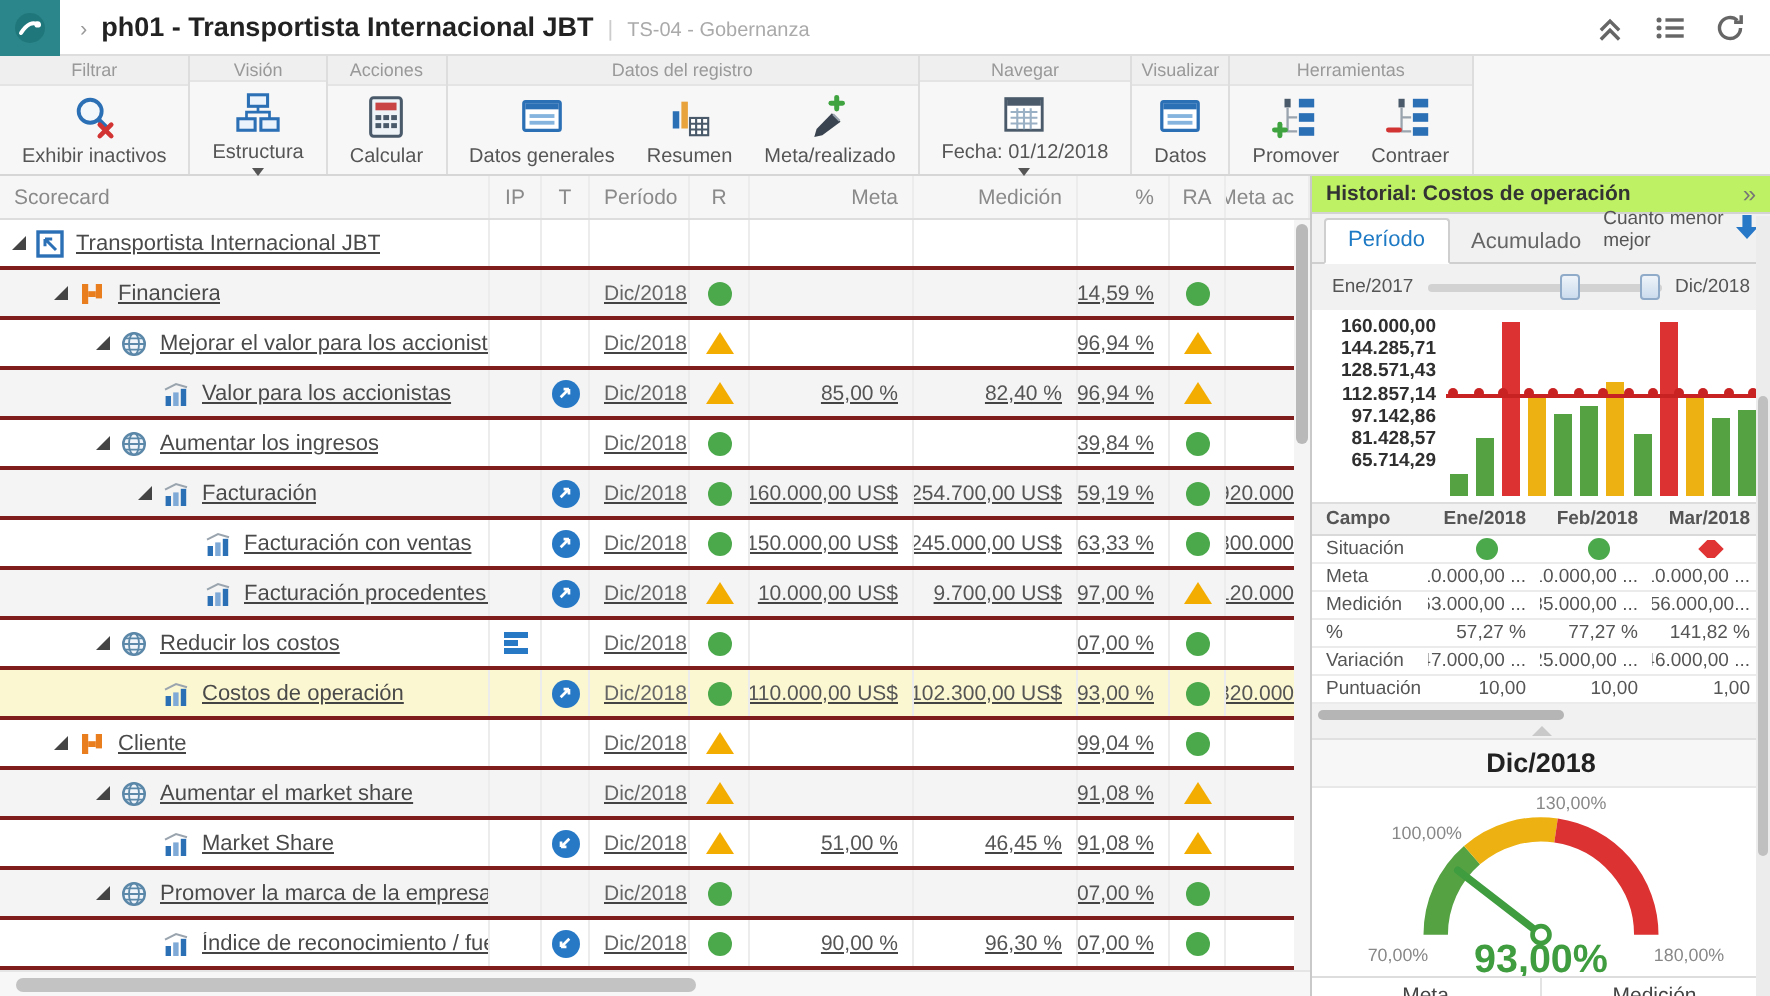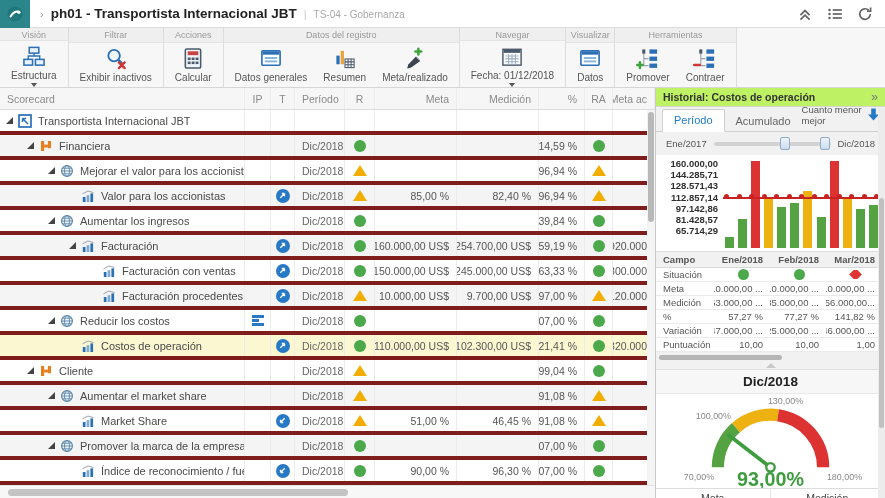--- a/index.html
+++ b/index.html
@@ -30,21 +30,21 @@
   .rbtn .caret { width:0; height:0; border-left:3.5px solid transparent; border-right:3.5px solid transparent; border-top:4px solid #555; margin-top:2px; }
 
   
   .main { display:flex; height:410px; }
   .gridwrap { width:656px; flex:0 0 656px; border-right:1px solid #c9c9c9; display:flex; flex-direction:column; position:relative; background:#fff; }
 
   .ghead { display:flex; height:22px; background:#f6f6f6; border-bottom:1px solid #ddd; color:#8a8a8a; font-size:10.5px; flex:0 0 22px; }
   .gc { border-right:1px solid #ececec; padding:0 7px; display:flex; align-items:center; overflow:hidden; white-space:nowrap; }
   .gc.right { justify-content:flex-end; }
   .gc.center { justify-content:center; padding:0 2px; }
-  .grow { display:flex; height:25px; flex:0 0 25px; border-bottom:4px solid #7f1d1d; cursor:pointer; }
+  .grow { display:flex; height:25px; flex:0 0 25px; border-bottom:2px solid #7f1d1d; cursor:pointer;text-decoration:underline; }
   .grow.alt { background:#f4f4f4; }
   .grow.sel { background:#fbf7d1; }
   .grow .num { font-size:10.5px; color:#555; }
   .grow .per { color:#666; font-size:10.5px; }
   .namecell { flex:1; display:flex; align-items:center; overflow:hidden; border-right:1px solid #ececec; }
   .exp { width:0; height:0; border-left:7px solid transparent; border-bottom:7px solid #444; margin-right:5px; flex:0 0 auto; cursor:pointer; }
   .exp.none { border:none; width:7px; height:7px; margin-right:5px; }
   .ticon { width:14px; height:14px; margin-right:6px; flex:0 0 14px; }
   .nlabel { font-size:11px; color:#4a4a4a; white-space:nowrap; overflow:hidden; }
   .st-circle { width:12px; height:12px; border-radius:50%; background:#4ba84b; display:inline-block; }
@@ -141,49 +141,49 @@
           </svg></div>
         <div class="tbi"><svg viewBox="0 0 14 14" fill="none" stroke="#666" stroke-width="1.5">
             <path d="M11.6 7a4.6 4.6 0 1 1-1.4-3.3"></path>
             <path d="M11.9 1.4v3.1h-3.1"></path>
           </svg></div>
       </div>
   </div>
 
   <div class="ribbon" id="ribbon">
       <div class="rgroup">
+        <div class="rgroup-label">Filtrar</div>
+        <div class="rbtns">
+          <div class="rbtn">
+            <span><svg viewBox="0 0 24 24">
+                <circle cx="10" cy="9" r="6" fill="#f2f7fc" stroke="#2b6fb5" stroke-width="2"></circle>
+                <line x1="14.5" y1="13.5" x2="18.5" y2="17.5" stroke="#2b6fb5" stroke-width="2.5"></line>
+                <g stroke="#d23333" stroke-width="2.4" stroke-linecap="round">
+                  <line x1="15" y1="16" x2="21" y2="22"></line>
+                  <line x1="21" y1="16" x2="15" y2="22"></line>
+                </g>
+              </svg></span>
+            <div class="rlabel">Exhibir inactivos</div>
+          </div>
+        </div>
+      </div>
+      <div class="rgroup">
         <div class="rgroup-label">Visión</div>
         <div class="rbtns">
           <div class="rbtn">
             <span><svg viewBox="0 0 24 24">
                 <g fill="#eaf2fb" stroke="#2b6fb5" stroke-width="1.6">
                   <rect x="7" y="2.5" width="10" height="6"></rect>
                   <rect x="1.5" y="15" width="9" height="6"></rect>
                   <rect x="13.5" y="15" width="9" height="6"></rect>
                 </g>
                 <path d="M12 8.5v3 M6 15v-3.5h12V15" fill="none" stroke="#2b6fb5" stroke-width="1.4"></path>
               </svg></span>
             <div class="rlabel">Estructura</div>
             <span class="caret"></span>
-          </div>
-        </div>
-      </div>
-      <div class="rgroup">
-        <div class="rgroup-label">Filtrar</div>
-        <div class="rbtns">
-          <div class="rbtn">
-            <span><svg viewBox="0 0 24 24">
-                <circle cx="10" cy="9" r="6" fill="#f2f7fc" stroke="#2b6fb5" stroke-width="2"></circle>
-                <line x1="14.5" y1="13.5" x2="18.5" y2="17.5" stroke="#2b6fb5" stroke-width="2.5"></line>
-                <g stroke="#d23333" stroke-width="2.4" stroke-linecap="round">
-                  <line x1="15" y1="16" x2="21" y2="22"></line>
-                  <line x1="21" y1="16" x2="15" y2="22"></line>
-                </g>
-              </svg></span>
-            <div class="rlabel">Exhibir inactivos</div>
           </div>
         </div>
       </div>
       <div class="rgroup">
         <div class="rgroup-label">Acciones</div>
         <div class="rbtns">
           <div class="rbtn">
             <span><svg viewBox="0 0 24 24">
                 <rect x="4" y="2" width="16" height="20" rx="1.5" fill="#eef3f8" stroke="#4a5a6a" stroke-width="1.6"></rect>
                 <rect x="6.5" y="4.5" width="11" height="4" fill="#c94444"></rect>
@@ -581,21 +581,21 @@
                   <path d="M2.6 7.4 L7.2 2.8 M7.2 2.8h-3 M7.2 2.8v3"></path>
                 </svg>
               </span>
             </div>
             <div class="gc per" style="width: 50px; flex: 0 0 50px;">Dic/2018</div>
             <div class="gc center" style="width: 30px; flex: 0 0 30px;">
               <span class="st-circle"></span>
             </div>
             <div class="gc right num" style="width: 82px; flex: 0 0 82px;">110.000,00 US$</div>
             <div class="gc right num" style="width: 82px; flex: 0 0 82px;">102.300,00 US$</div>
-            <div class="gc right num" style="width: 46px; flex: 0 0 46px;">21,41 %</div>
+            <div class="gc right num" style="width: 46px; flex: 0 0 46px;">93,00 %</div>
             <div class="gc center" style="width: 28px; flex: 0 0 28px;">
               <span class="st-circle"></span>
             </div>
             <div class="gc right num" style="width: 42px; flex: 0 0 42px;">1.320.000</div>
           </div>
           <div class="grow">
             <div class="namecell" style="padding-left: 27px;">
               <span class="exp"></span>
               <span class="ticon"><svg viewBox="0 0 14 14" fill="#e87e1e">
                   <rect x="2" y="2" width="3.1" height="10"></rect>

